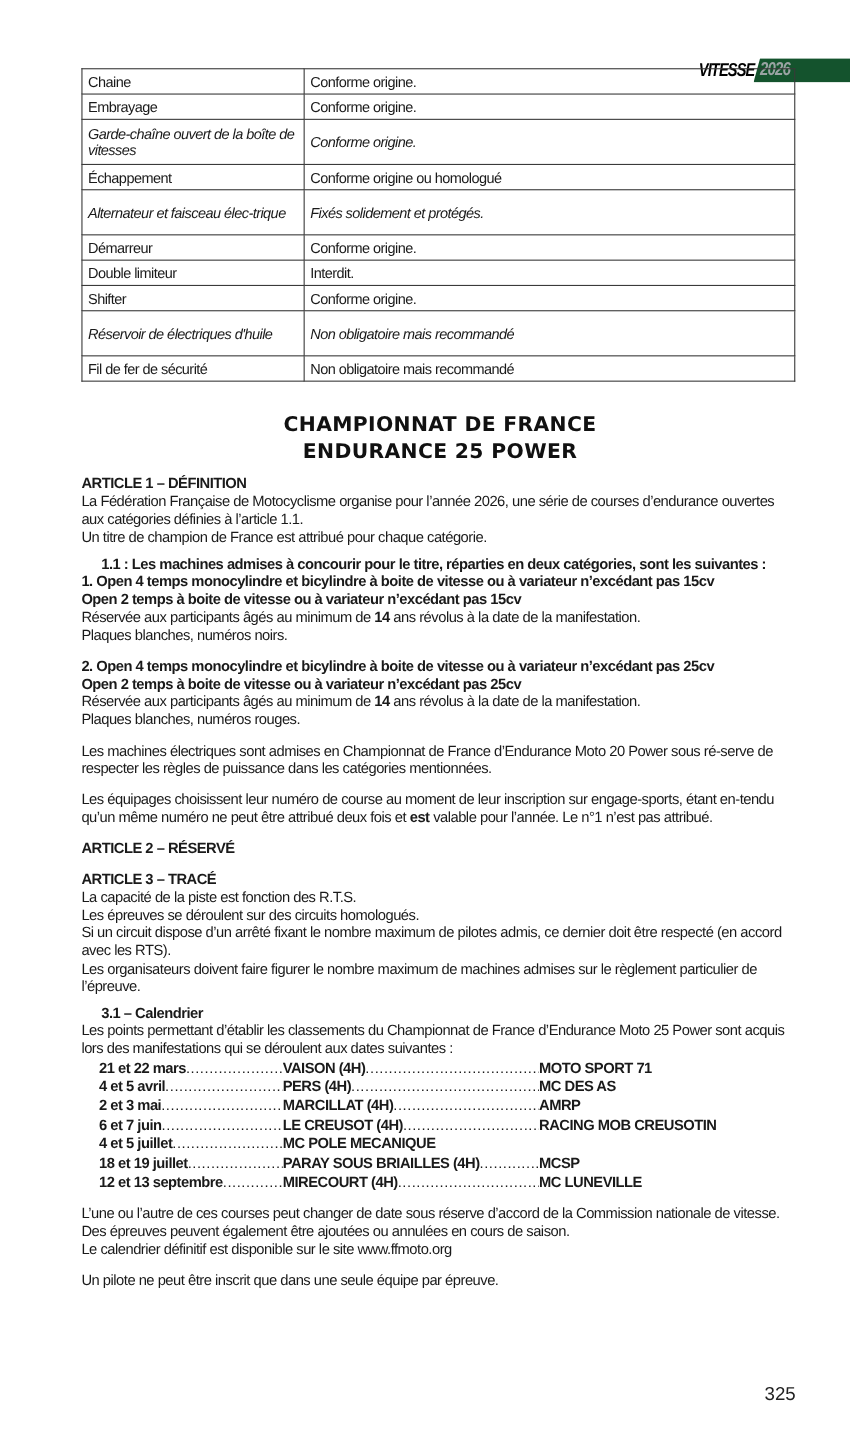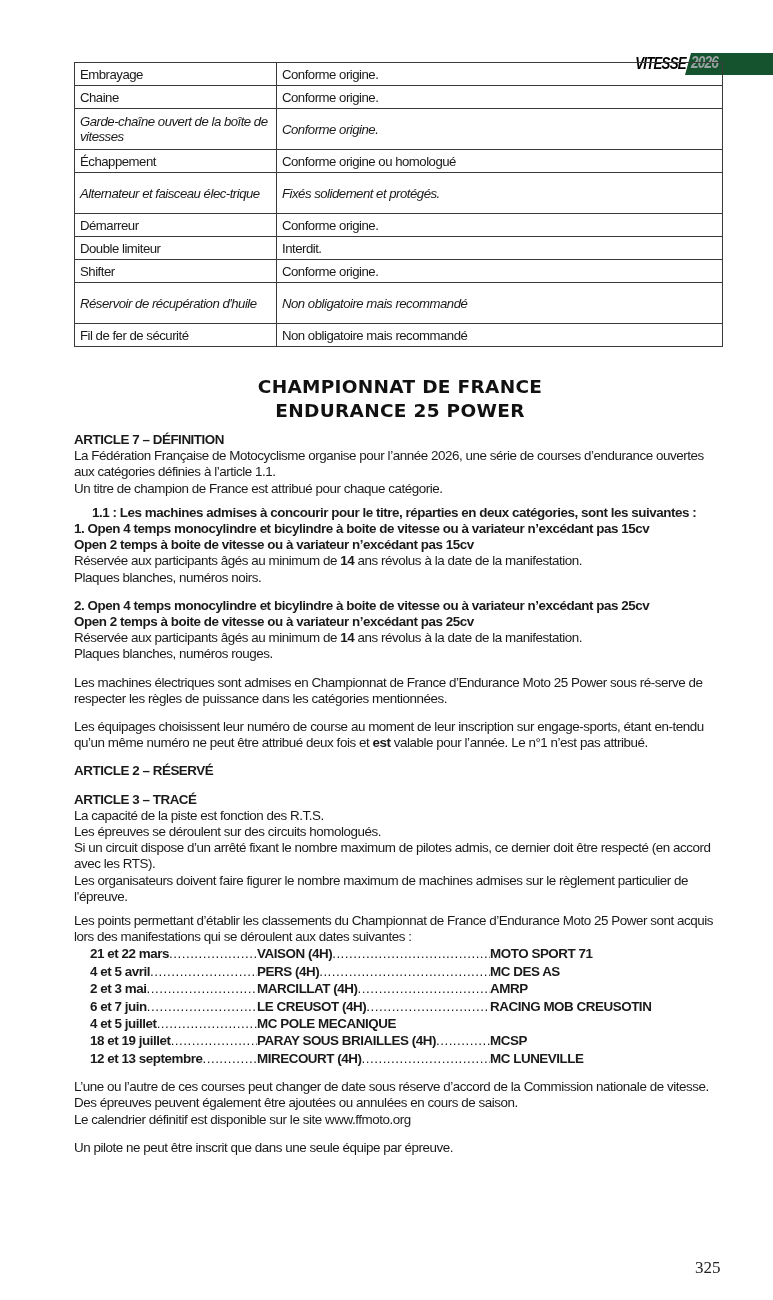--- a/index.html
+++ b/index.html
@@ -52,41 +52,41 @@
   .cal { padding-left: 16px; font-weight: 700; }
   .cal-row { display: flex; height: 17.4px; line-height: 17.4px; white-space: nowrap; }
   .cal-date, .cal-place { overflow: hidden; position: relative; }
   .cal-date { width: 167px; }
   .cal-place { width: 233px; }
   .fill::after {
     content: ".............................................................................";
     letter-spacing: 0.5px; font-weight: 400;
   }
   .page-number {
-    position: absolute; top: 1258px; left: 695px; font-size: 17px; color: #222; font-family: Liberation Serif, serif;
+    position: absolute; top: 1258px; left: 695px; font-size: 17px; color: #222;
   }
 </style>
 </head>
 <body>
 
 <div class="header-banner">
   <span class="hb-word">VITESSE</span>
   <span class="hb-box">
     <span class="hb-year">2026</span>
   </span>
 </div>
 
 <table class="spec">
   <tbody>
     <tr class="single">
+        <td class="c1">Chaine</td>
+        <td>Conforme origine.</td>
+      </tr>
+    <tr class="single">
         <td class="c1">Embrayage</td>
-        <td>Conforme origine.</td>
-      </tr>
-    <tr class="single">
-        <td class="c1">Chaine</td>
         <td>Conforme origine.</td>
       </tr>
     <tr class="double">
         <td class="c1">Garde-chaîne ouvert de la boîte de vitesses</td>
         <td>Conforme origine.</td>
       </tr>
     <tr class="single">
         <td class="c1">Échappement</td>
         <td>Conforme origine ou homologué</td>
       </tr>
@@ -100,63 +100,64 @@
       </tr>
     <tr class="single">
         <td class="c1">Double limiteur</td>
         <td>Interdit.</td>
       </tr>
     <tr class="single">
         <td class="c1">Shifter</td>
         <td>Conforme origine.</td>
       </tr>
     <tr class="double">
-        <td class="c1">Réservoir de récupération d'huile</td>
+        <td class="c1">Réservoir de électriques d'huile</td>
         <td>Non obligatoire mais recommandé</td>
       </tr>
     <tr class="single">
         <td class="c1">Fil de fer de sécurité</td>
         <td>Non obligatoire mais recommandé</td>
       </tr>
   </tbody>
 </table>
 
 <div class="main-title">
   <div>CHAMPIONNAT DE FRANCE</div>
   <div>ENDURANCE 25 POWER</div>
 </div>
 
 <div class="content">
-  <p class="bold">ARTICLE 7 – DÉFINITION</p>
+  <p class="bold">ARTICLE 1 – DÉFINITION</p>
   <p>La Fédération Française de Motocyclisme organise pour l’année 2026, une série de courses d’endurance ouvertes aux catégories définies à l’article 1.1.</p>
   <p>Un titre de champion de France est attribué pour chaque catégorie.</p>
   <div class="gap" style="height:8px"></div>
   <p class="bold indent">1.1 : Les machines admises à concourir pour le titre, réparties en deux catégories, sont les suivantes :</p>
   <p class="bold">1. Open 4 temps monocylindre et bicylindre à boite de vitesse ou à variateur n’excédant pas 15cv</p>
   <p class="bold">Open 2 temps à boite de vitesse ou à variateur n’excédant pas 15cv</p>
   <p><span>Réservée aux participants âgés au minimum de </span><span class="bold">14</span><span> ans révolus à la date de la manifestation.</span></p>
   <p>Plaques blanches, numéros noirs.</p>
   <div class="gap"></div>
   <p class="bold">2. Open 4 temps monocylindre et bicylindre à boite de vitesse ou à variateur n’excédant pas 25cv</p>
   <p class="bold">Open 2 temps à boite de vitesse ou à variateur n’excédant pas 25cv</p>
   <p><span>Réservée aux participants âgés au minimum de </span><span class="bold">14</span><span> ans révolus à la date de la manifestation.</span></p>
   <p>Plaques blanches, numéros rouges.</p>
   <div class="gap"></div>
-  <p>Les machines électriques sont admises en Championnat de France d’Endurance Moto 25 Power sous ré-serve de respecter les règles de puissance dans les catégories mentionnées.</p>
+  <p>Les machines électriques sont admises en Championnat de France d’Endurance Moto 20 Power sous ré-serve de respecter les règles de puissance dans les catégories mentionnées.</p>
   <div class="gap"></div>
   <p><span>Les équipages choisissent leur numéro de course au moment de leur inscription sur engage-sports, étant en-tendu qu’un même numéro ne peut être attribué deux fois et </span><span class="bold">est</span><span> valable pour l’année. Le n°1 n’est pas attribué.</span></p>
   <div class="gap"></div>
   <p class="bold">ARTICLE 2 – RÉSERVÉ</p>
   <div class="gap"></div>
   <p class="bold">ARTICLE 3 – TRACÉ</p>
   <p>La capacité de la piste est fonction des R.T.S.</p>
   <p>Les épreuves se déroulent sur des circuits homologués.</p>
   <p>Si un circuit dispose d’un arrêté fixant le nombre maximum de pilotes admis, ce dernier doit être respecté (en accord avec les RTS).</p>
   <p>Les organisateurs doivent faire figurer le nombre maximum de machines admises sur le règlement particulier de l’épreuve.</p>
   <div class="gap" style="height:8px"></div>
+  <p class="bold indent">3.1 – Calendrier</p>
   <p>Les points permettant d’établir les classements du Championnat de France d’Endurance Moto 25 Power sont acquis lors des manifestations qui se déroulent aux dates suivantes :</p>
   <div class="cal" id="cal-list">
       <div class="cal-row">
         <span class="cal-date fill"><span>21 et 22 mars</span></span>
         <span class="cal-place fill"><span>VAISON (4H)</span></span>
         <span class="cal-club">MOTO SPORT 71</span>
       </div>
       <div class="cal-row">
         <span class="cal-date fill"><span>4 et 5 avril</span></span>
         <span class="cal-place fill"><span>PERS (4H)</span></span>

